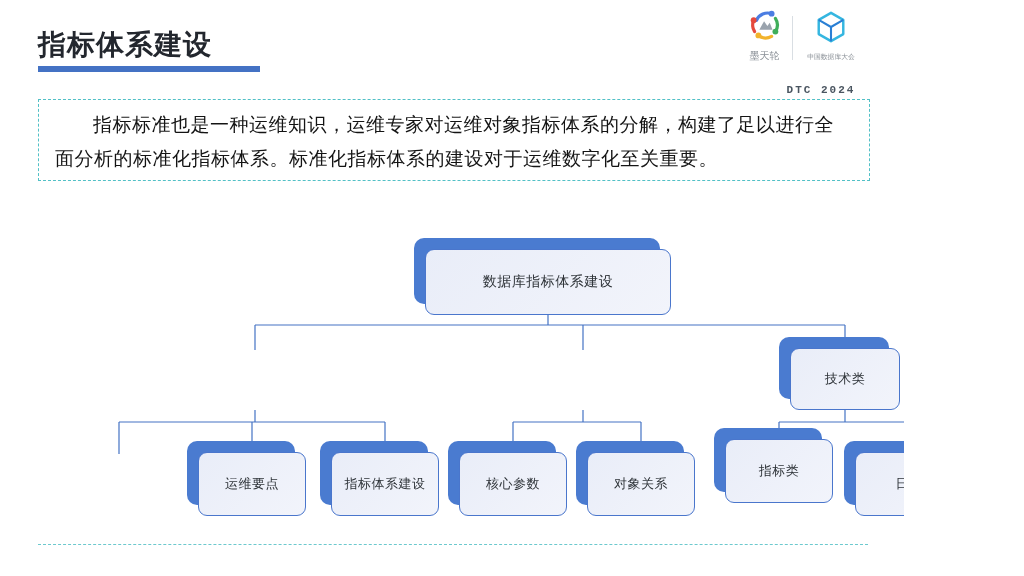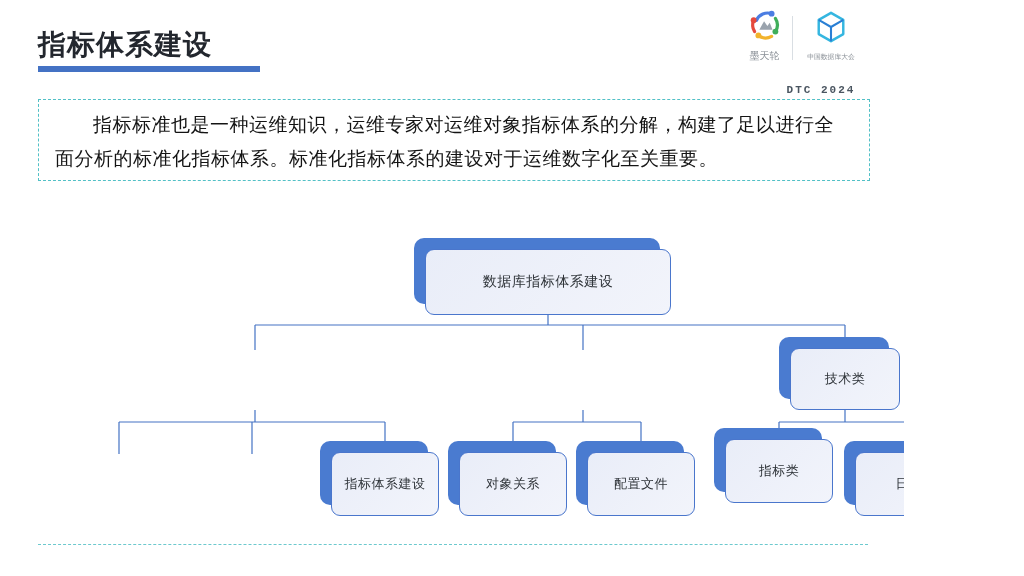--- a/index.html
+++ b/index.html
@@ -142,28 +142,31 @@
     </svg>
 
     <div class="node root n-root">
       <div class="card">数据库指标体系建设</div>
     </div>
 
     <div class="node n-l2-2">
       <div class="card">技术类</div>
     </div>
 
+    <div class="node n-l3-1">
+      <div class="card">运维要点</div>
+    </div>
     <div class="node n-l3-2">
       <div class="card">指标体系建设</div>
     </div>
     <div class="node n-l3-3">
-      <div class="card">对象关系</div>
+      <div class="card">核心参数</div>
     </div>
     <div class="node n-l3-4">
-      <div class="card">配置文件</div>
+      <div class="card">对象关系</div>
     </div>
     <div class="node n-l3-5">
       <div class="card">指标类</div>
     </div>
     <div class="node n-l3-6">
       <div class="card">日志</div>
     </div>
   </div>
 
   <div class="bottom-rule"></div>

